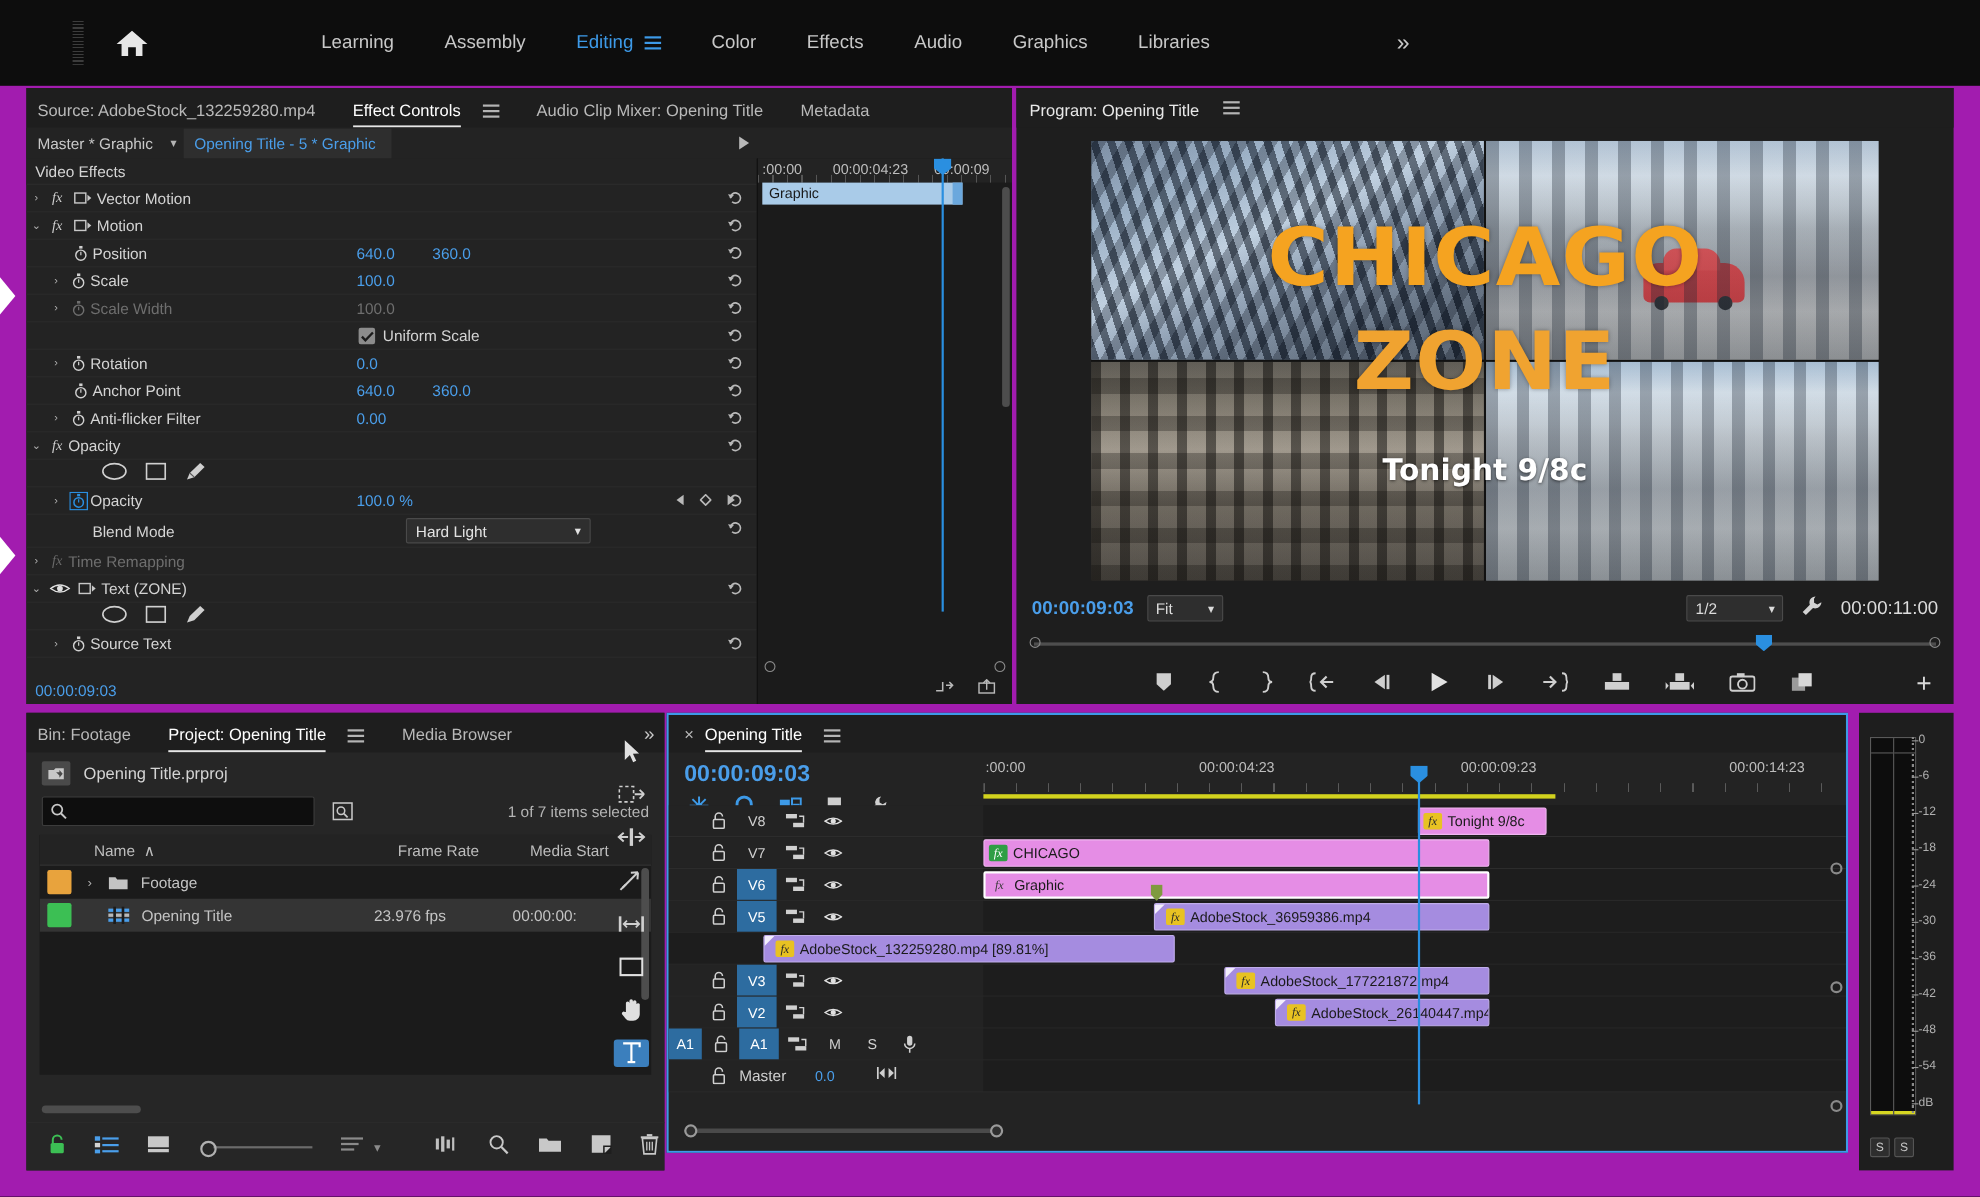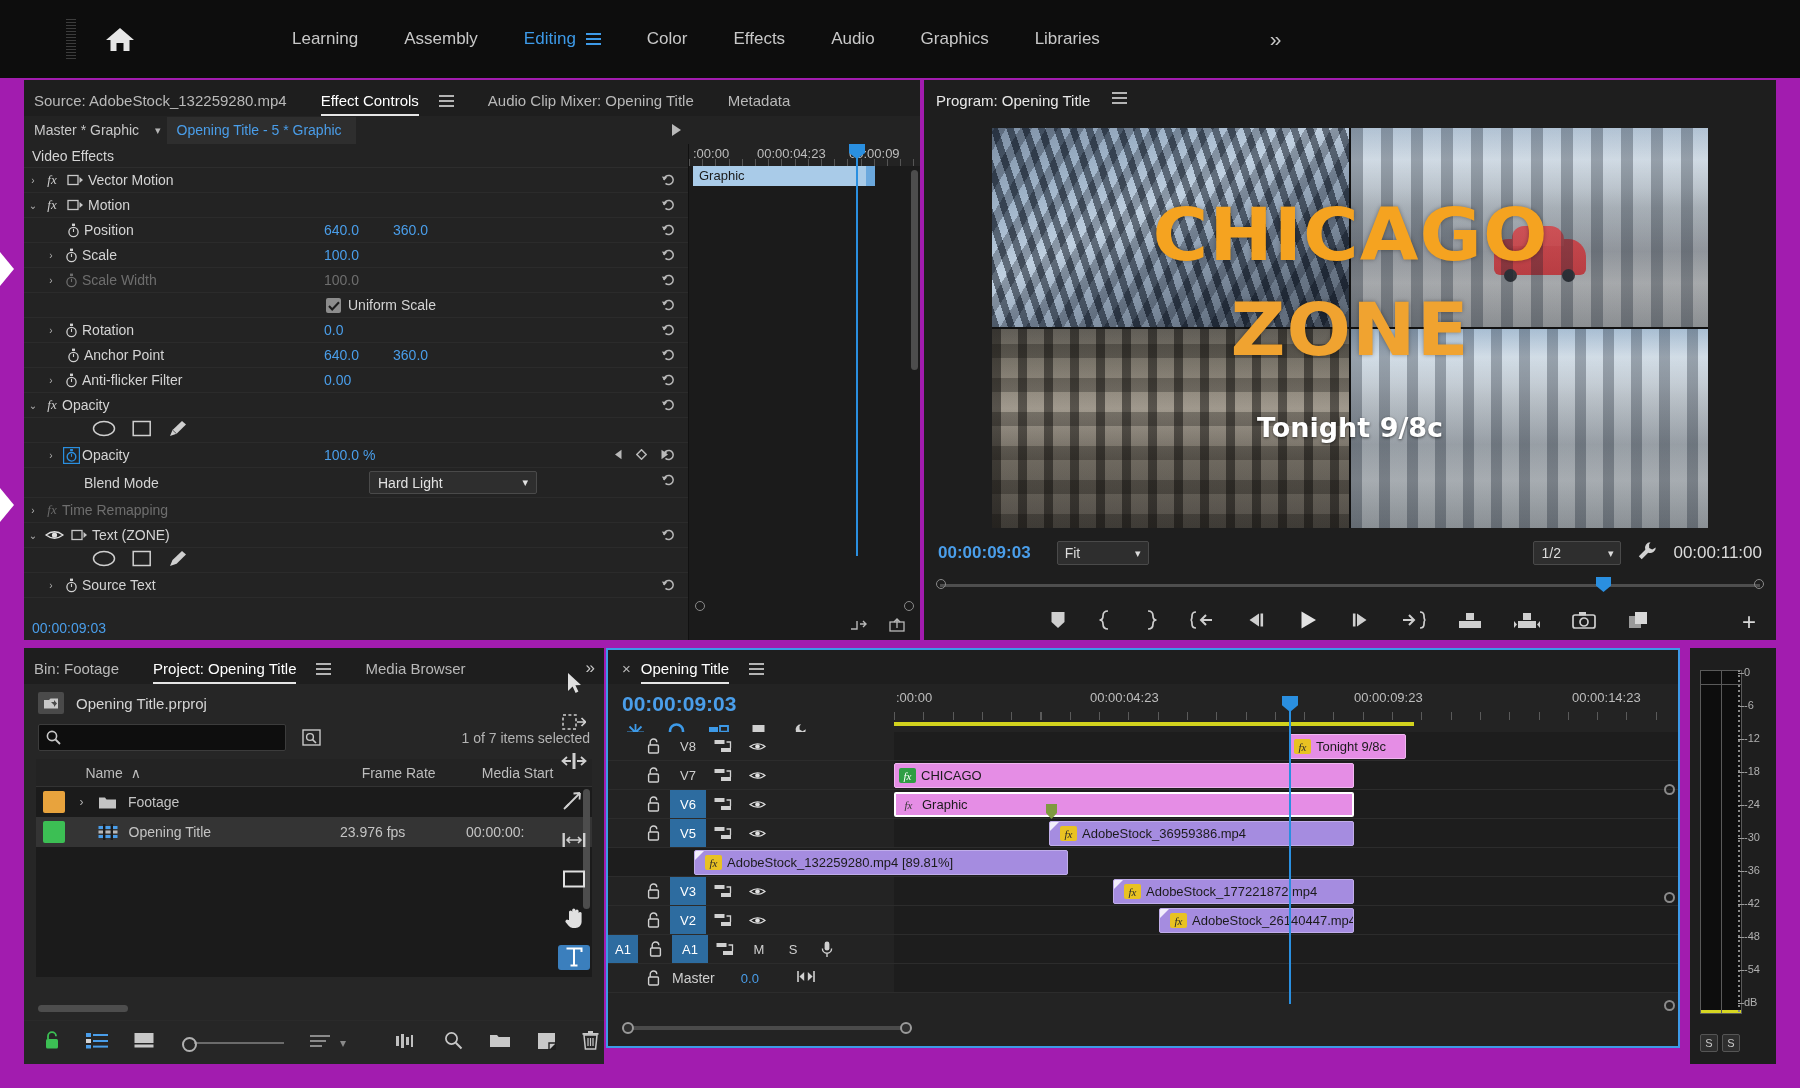--- a/index.html
+++ b/index.html
@@ -121,21 +121,21 @@
   .title-ov { position: absolute; inset: 0; display: flex; flex-direction: column; align-items: center; justify-content: center; pointer-events: none; }
   .t-chicago { font-family: "DejaVu Sans", sans-serif; font-weight: bold; font-size: 73px; letter-spacing: 1px;
     color: #f5a320; text-shadow: 0 0 4px rgba(0,0,0,.35); transform: translateY(-36px) scaleX(1.04); }
   .t-zone { font-family: "DejaVu Sans", sans-serif; font-weight: bold; font-size: 73px; letter-spacing: 1px;
     color: #f0a330; text-shadow: 0 0 4px rgba(0,0,0,.35); transform: translateY(-26px) scaleX(1.04); }
   .t-tonight { font-family: "DejaVu Sans", sans-serif; font-weight: bold; font-size: 27px; color: #fff;
     transform: translateY(14px); text-shadow: 0 1px 3px rgba(0,0,0,.6); }
 
   .pm-bar { position: absolute; left: 0; top: 456px; width: 100%; height: 34px; display: flex; align-items: center; padding: 0 14px; }
   .pm-tc { color: #4a9eea; font-size: 17px; font-weight: bold; }
-  .pm-sel { margin-left: 26px; width: 92px; height: 24px; background: #2e2e2e; border: 1px solid #4a4a4a; border-radius: 2px;
+  .pm-sel { margin-left: 12px; width: 69px; height: 24px; background: #2e2e2e; border: 1px solid #4a4a4a; border-radius: 2px;
     color: #dcdcdc; font-size: 14px; display: flex; align-items: center; justify-content: space-between; padding: 0 7px; }
   .pm-right { margin-left: auto; display: flex; align-items: center; gap: 16px; }
   .pm-tc2 { color: #dcdcdc; font-size: 17px; }
   .pm-track { position: absolute; left: 0; top: 492px; width: 100%; height: 26px; }
   .pm-trackline { position: absolute; left: 16px; right: 16px; top: 12px; height: 3px; background: #4e4e4e; }
   .pm-th { position: absolute; top: 5px; width: 15px; height: 15px; background: #2a8fe0; clip-path: polygon(0 0,100% 0,100% 58%,50% 100%,0 58%); }
   .pm-transport { position: absolute; left: 0; top: 520px; width: 100%; height: 44px; display: flex; align-items: center; justify-content: center; gap: 32px; }
   .pm-plus { position: absolute; right: 20px; top: 528px; color: #d8d8d8; font-size: 24px; }
 
   
@@ -1064,21 +1064,21 @@
             <svg width="19" height="19" viewBox="0 0 19 19">
                 <path d="M13 1.2 a5.3 5.3 0 0 0-5 7.2 L1.7 14.6 l2.8 2.8 l6.2-6.2 a5.3 5.3 0 0 0 7.2-5 l-3.4 2 l-2.9-1.6 l-0.1-3.3 Z" fill="#cfcfcf"></path>
               </svg>
           </span>
         </div>
       </div>
 
       <div class="tl-ruler">
         <span class="tl-rlabel" style="left:2px">:00:00</span>
         <span class="tl-rlabel" style="left:196px">00:00:04:23</span>
-        <span class="tl-rlabel" style="left:460px">00:00:09:23</span>
+        <span class="tl-rlabel" style="left:434px">00:00:09:23</span>
         <span class="tl-rlabel" style="left:678px">00:00:14:23</span>
         <span class="tl-rticks"></span>
         <span class="tl-workbar"></span>
       </div>
 
       <div class="tl-tracks">
 
         <div class="trk">
           <div class="trk-head">
             <span class="lockcell">

